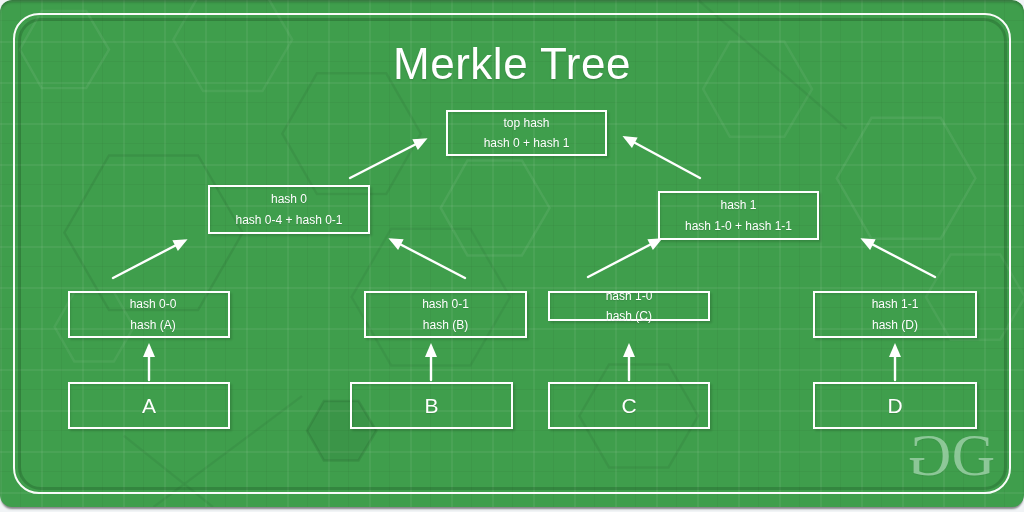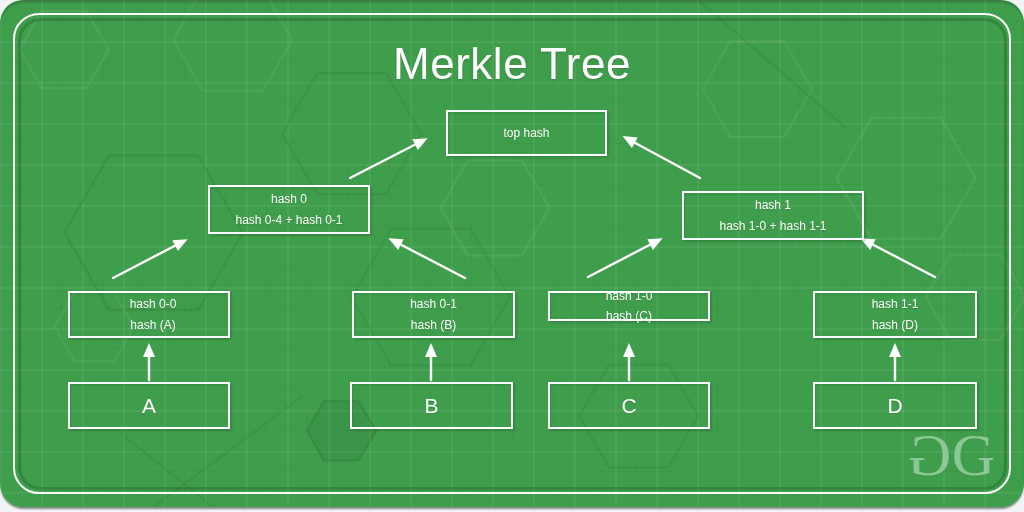--- a/index.html
+++ b/index.html
@@ -10,21 +10,21 @@
     --page:#f1f4f6;
   }
   html,body{margin:0;padding:0;background:var(--page);}
   .stage{
     position:relative;width:1024px;height:512px;overflow:hidden;
     font-family:"Liberation Sans","DejaVu Sans",sans-serif;
     background:var(--page);
   }
   .card{
     position:absolute;left:0;top:0;right:0;bottom:5px;
-    border-radius:23px;
+    border-radius:12px;
     background-color:var(--background);
     background-image:
       linear-gradient(rgba(255,255,255,0.055) 1.5px, transparent 1.5px),
       linear-gradient(90deg, rgba(255,255,255,0.055) 1.5px, transparent 1.5px),
       linear-gradient(rgba(0,0,0,0.035) 1px, transparent 1px),
       linear-gradient(90deg, rgba(0,0,0,0.035) 1px, transparent 1px);
     background-size:41px 41px,41px 41px,41px 41px,41px 41px;
     background-position:0 0,0 0,20px 20px,20px 20px;
     box-shadow:0 3px 2px -1px rgba(0,0,0,0.45), inset 0 3px 3px -1px rgba(0,0,0,0.28);
     overflow:hidden;
@@ -110,38 +110,39 @@
         <line x1="465" y1="278" x2="392" y2="240" marker-end="url(#ah)"></line>
         <line x1="588" y1="277" x2="659" y2="240" marker-end="url(#ah)"></line>
         <line x1="935" y1="277" x2="864" y2="240" marker-end="url(#ah)"></line>
         <line x1="350" y1="178" x2="424" y2="140" marker-end="url(#ah)"></line>
         <line x1="700" y1="178" x2="626" y2="138" marker-end="url(#ah)"></line>
       </g>
     </svg>
 
     <div class="node" style="left:446px;top:110px;width:161px;height:46px;">
       <span>top hash</span>
+      <span>hash 0 + hash 1</span>
     </div>
 
     <div class="node" style="left:208px;top:185px;width:162px;height:49px;">
       <span>hash 0</span>
       <span>hash 0-4 + hash 0-1</span>
     </div>
 
-    <div class="node" style="left:682px;top:191px;width:182px;height:49px;">
+    <div class="node" style="left:658px;top:191px;width:161px;height:49px;">
       <span>hash 1</span>
       <span>hash 1-0 + hash 1-1</span>
     </div>
 
     <div class="node" style="left:68px;top:291px;width:162px;height:47px;padding-left:8px;">
       <span>hash 0-0</span>
       <span>hash (A)</span>
     </div>
 
-    <div class="node" style="left:352px;top:291px;width:163px;height:47px;">
+    <div class="node" style="left:364px;top:291px;width:163px;height:47px;">
       <span>hash 0-1</span>
       <span>hash (B)</span>
     </div>
 
     <div class="node" style="left:548px;top:291px;width:162px;height:30px;">
       <span>hash 1-0</span>
       <span>hash (C)</span>
     </div>
 
     <div class="node" style="left:813px;top:291px;width:164px;height:47px;">

